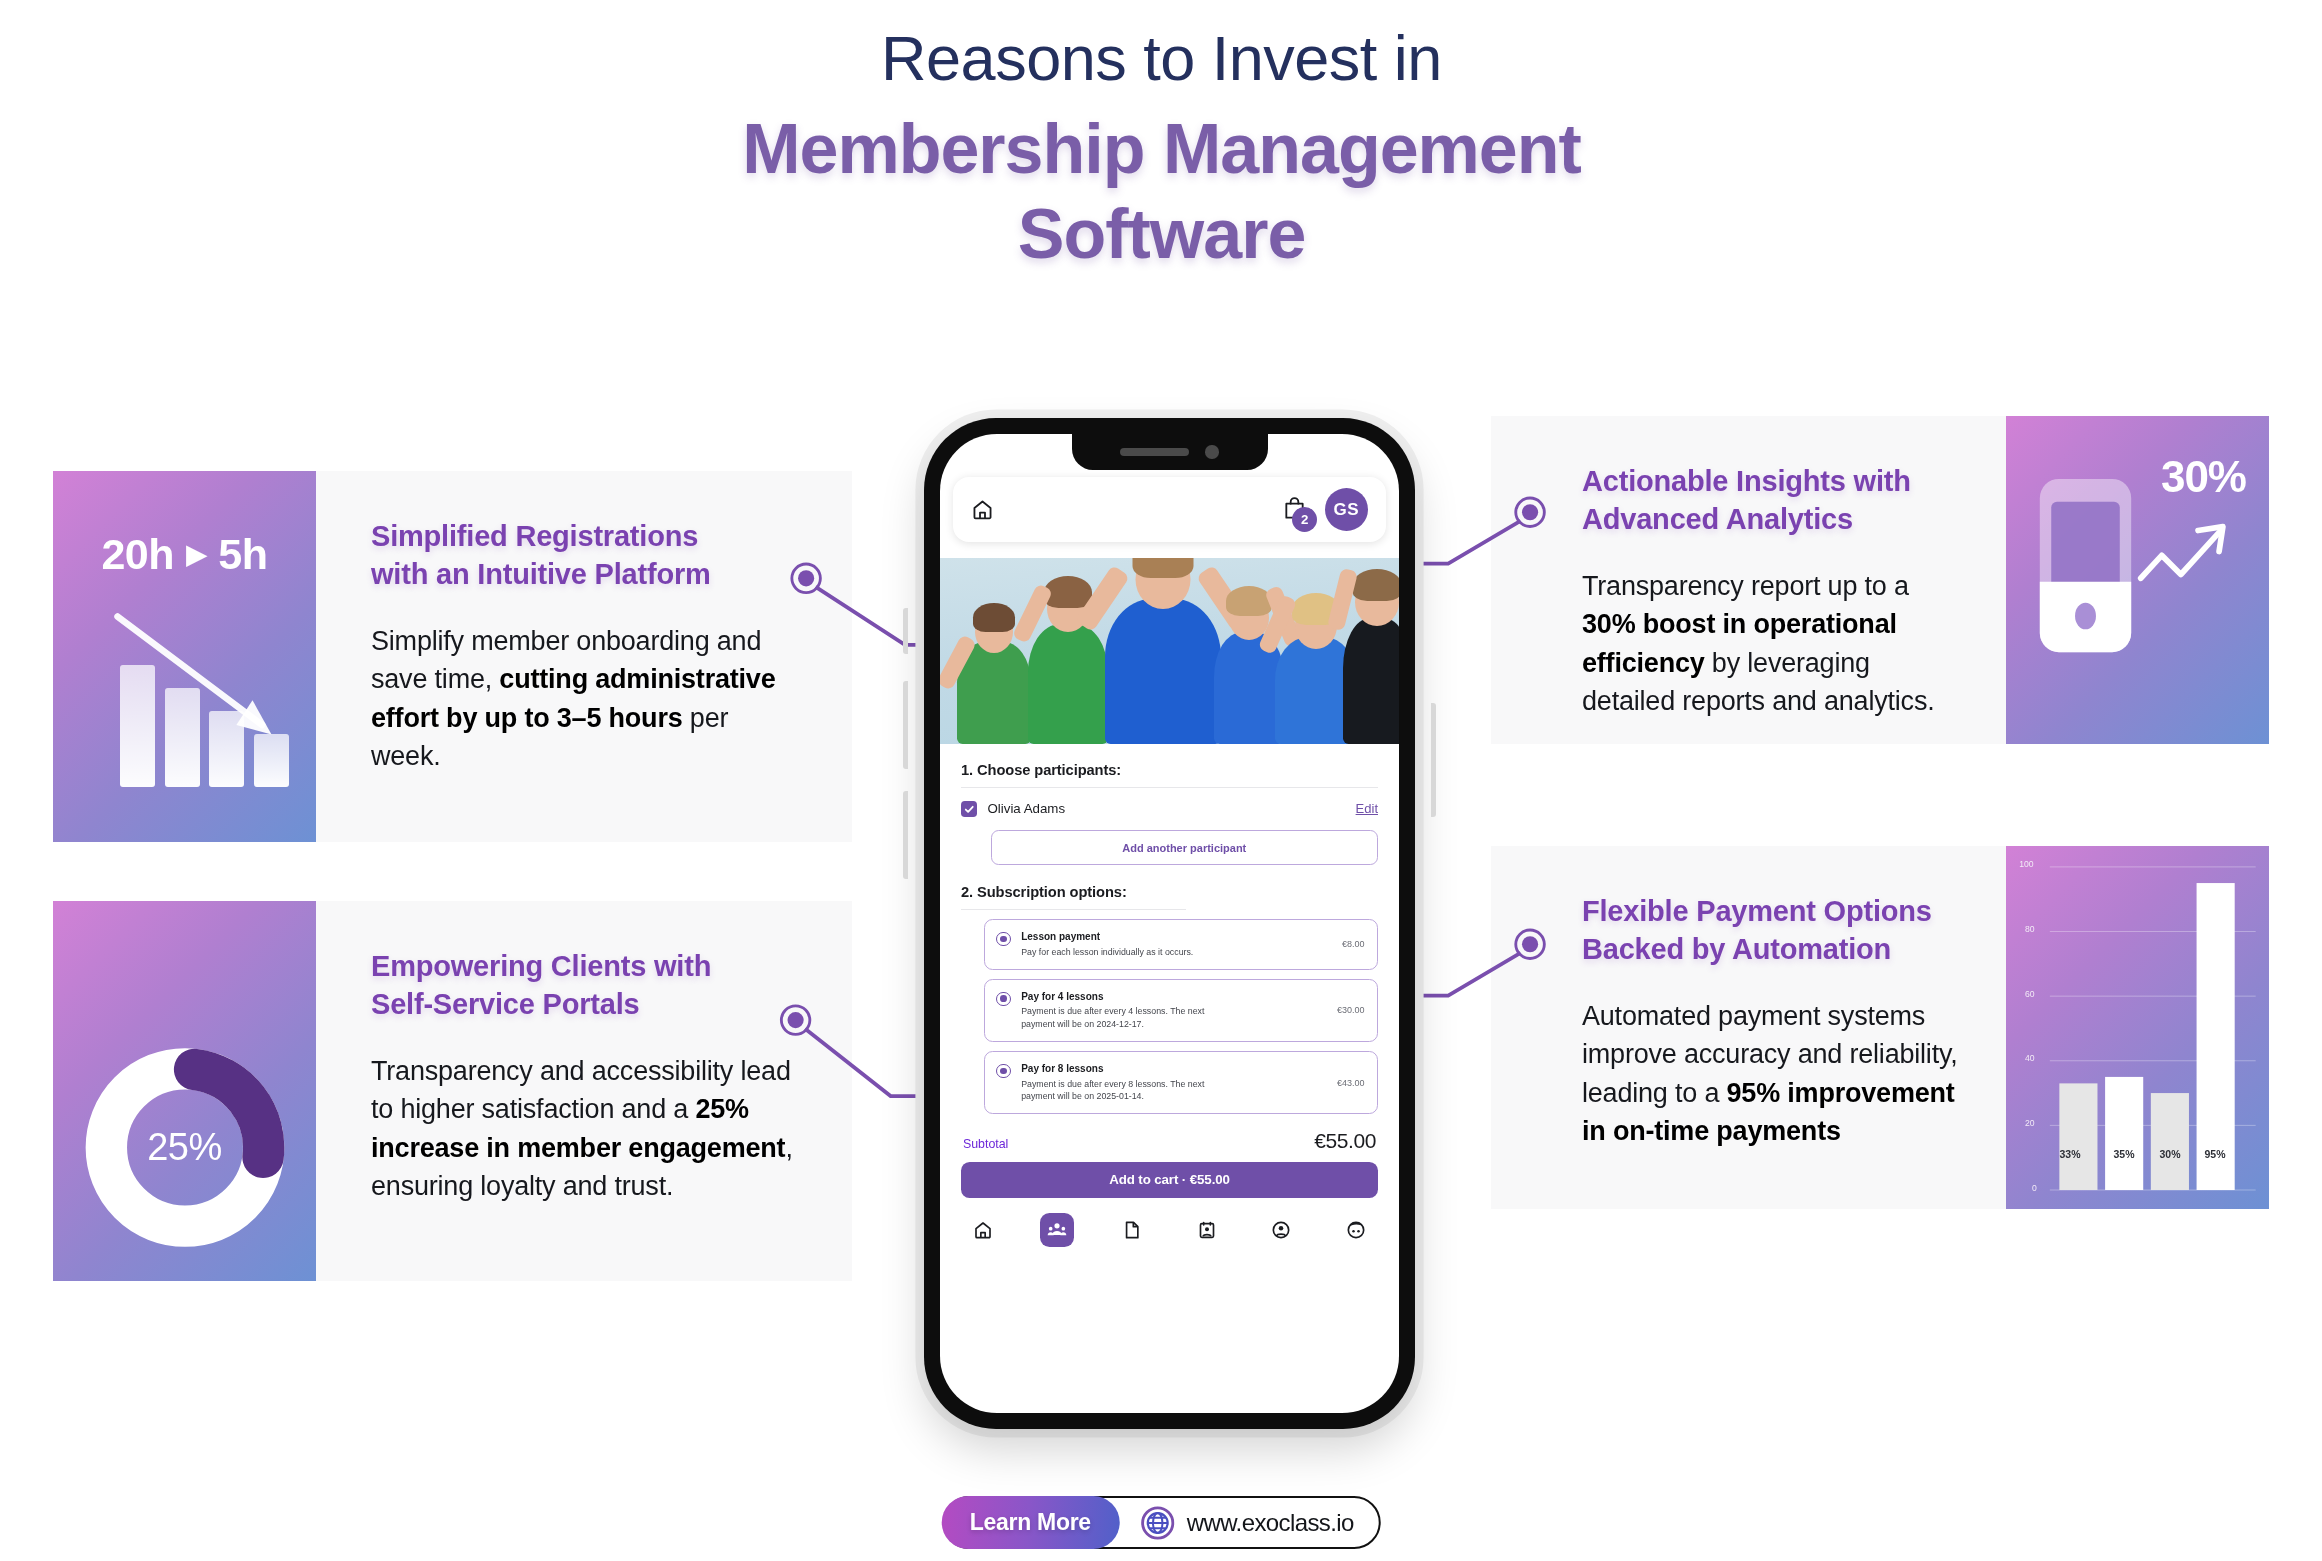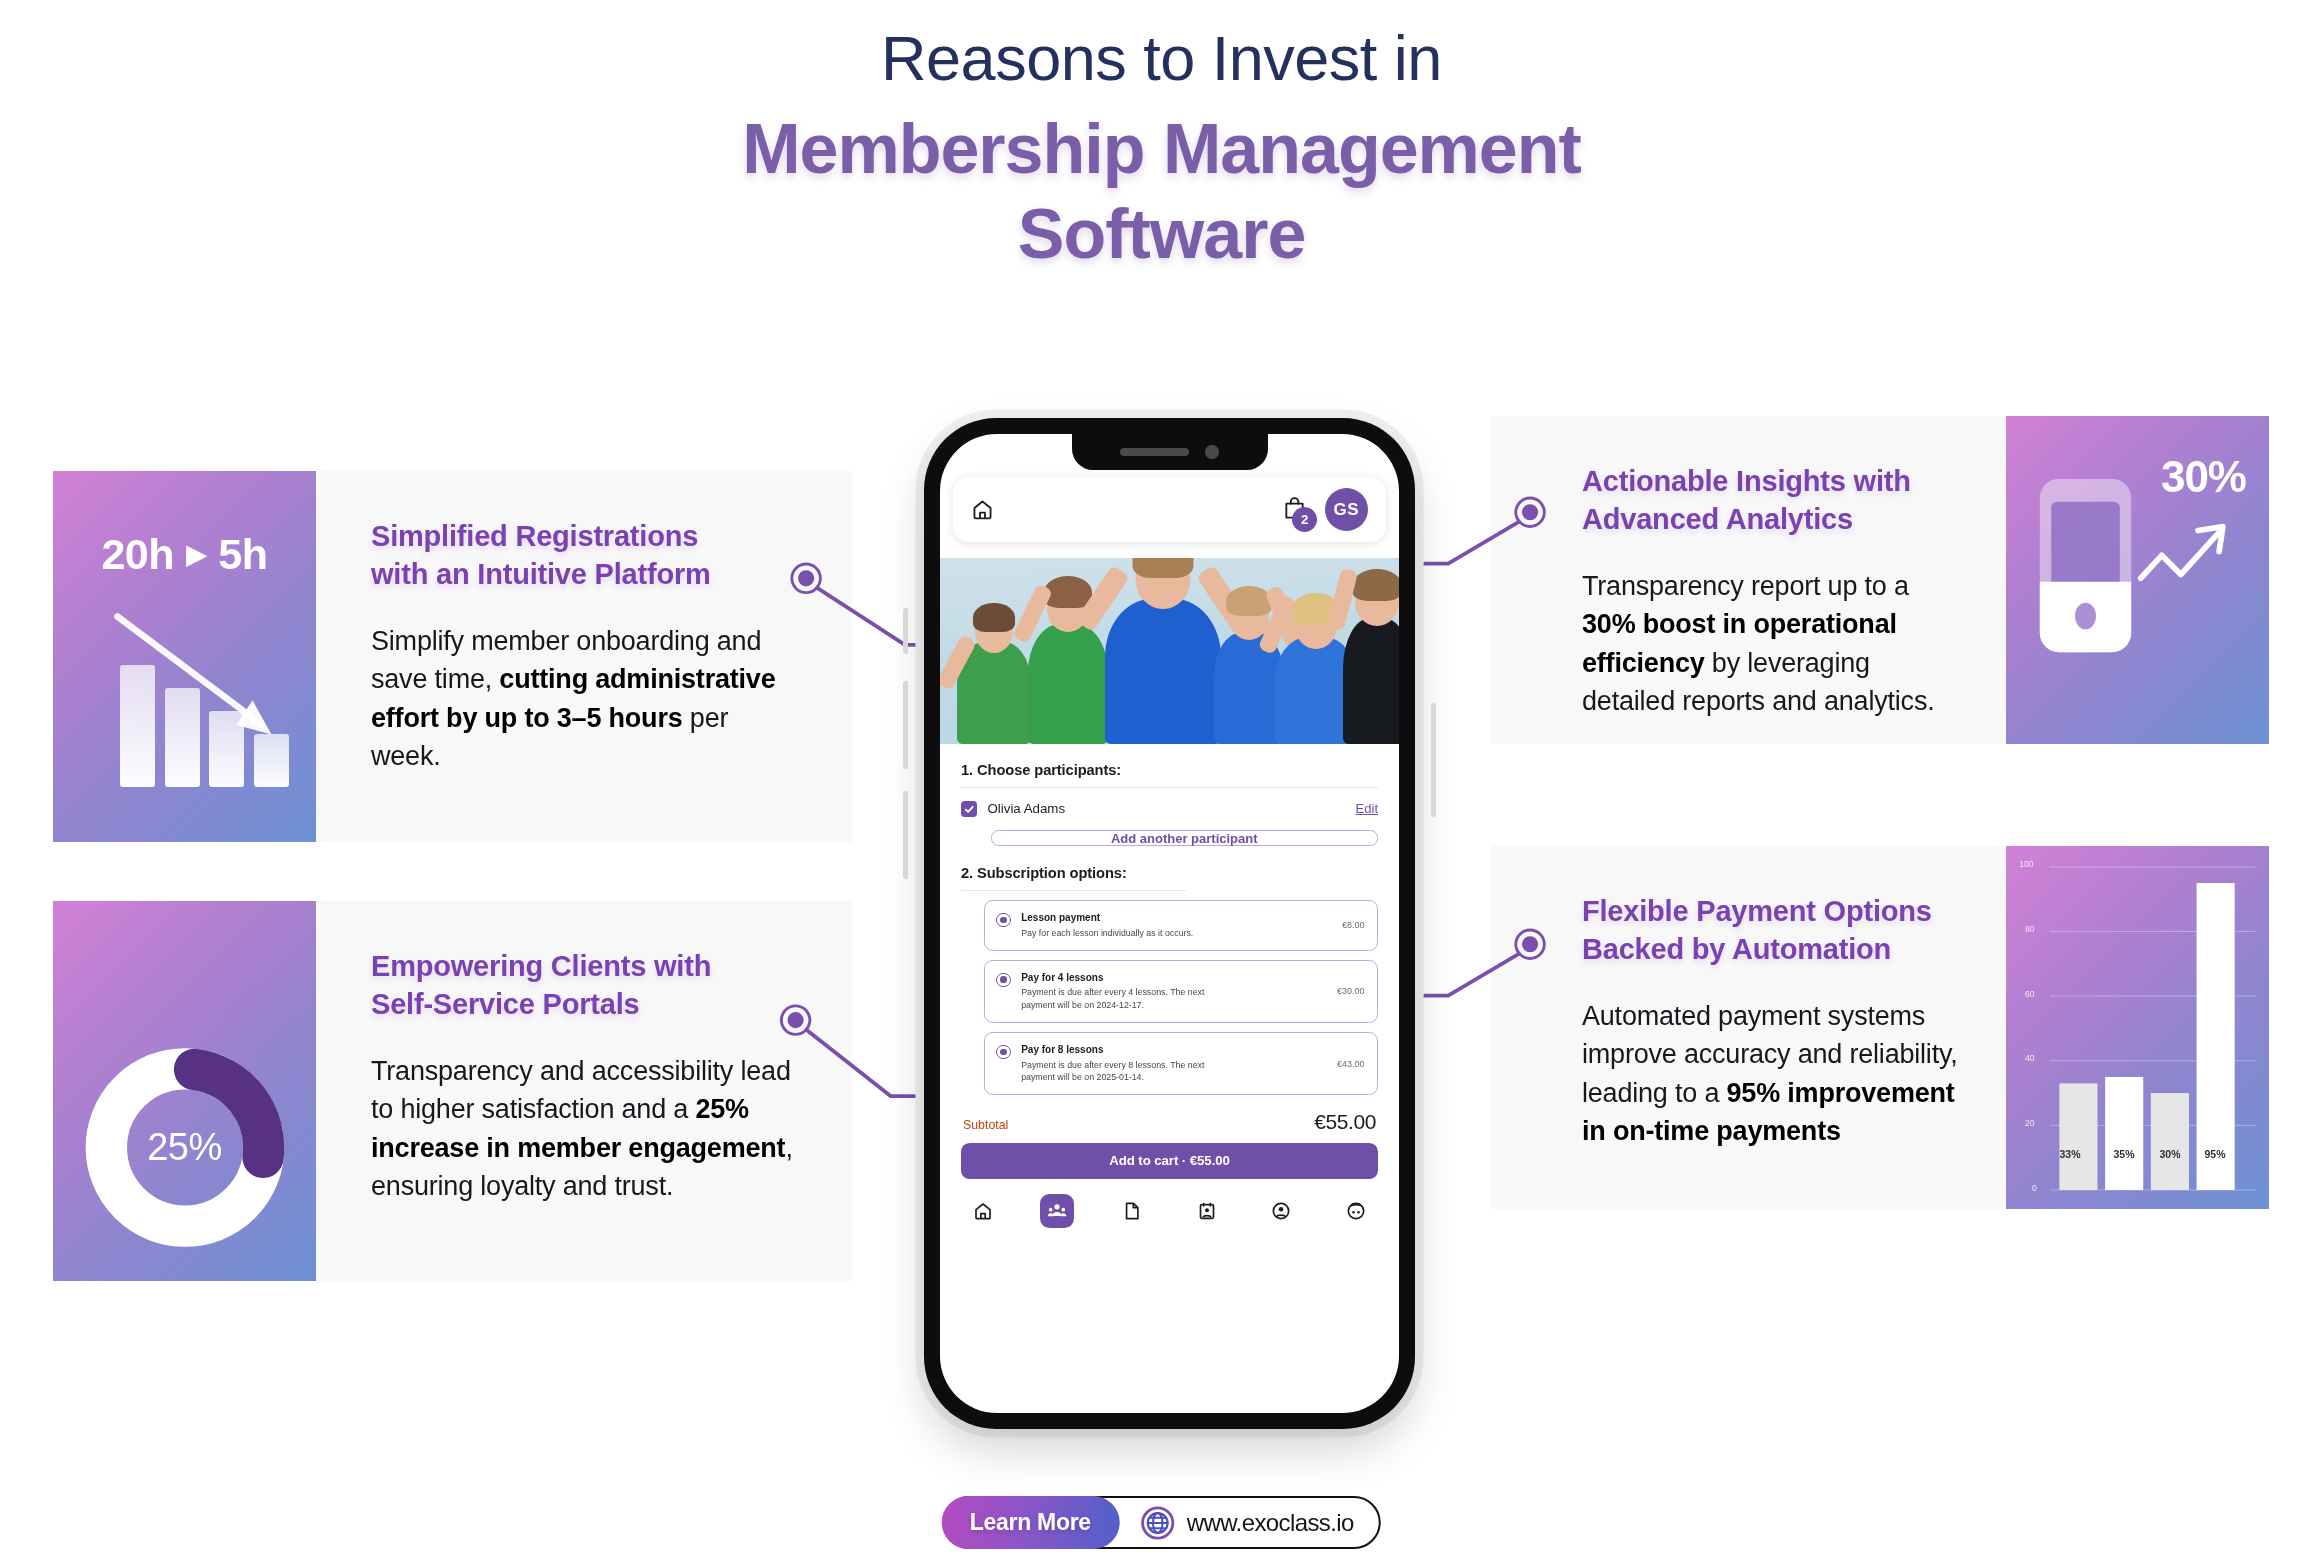--- a/index.html
+++ b/index.html
@@ -140,41 +140,41 @@
   .sec-rule { height: 1px; background: #e7e7ea; margin-top: 8.6px; }
   .sec-rule.short { width: 54%; }
   .part-row { display: flex; align-items: center; margin-top: 13.3px; }
   .chk {
     width: 16px; height: 16px; border-radius: 3.8px; background: #6f4fa8;
     display: flex; align-items: center; justify-content: center; margin-right: 10.5px;
   }
   .part-name { font-size: 13.3px; color: #1b1c20; }
   .edit-link { margin-left: auto; font-size: 13px; color: #6f4fa8; text-decoration: underline; }
   .add-part {
-    margin: 13.3px 0 0 29.5px; height: 16px; border: 1px solid #bda8dd; border-radius: 7.6px;
+    margin: 13.3px 0 0 29.5px; height: 35px; border: 1px solid #bda8dd; border-radius: 7.6px;
     display: flex; align-items: center; justify-content: center;
-    font-size: 13px; font-weight: 600; color: #6f4fa8;
+    font-size: 11px; font-weight: 600; color: #6f4fa8;
   }
   .opt {
     margin-top: 9.5px; border: 1px solid #bda8dd; border-radius: 8.6px;
     padding: 10.5px 12.4px 10.5px 11.4px; display: flex; margin-left: 23px;
   }
   .radio {
     width: 14.3px; height: 14.3px; border-radius: 50%; border: 1.9px solid #6f4fa8;
     display: flex; align-items: center; justify-content: center; flex: 0 0 14.3px; margin-top: 1px;
   }
   .radio i { width: 6.7px; height: 6.7px; border-radius: 50%; background: #6f4fa8; display: block; }
   .opt-main { flex: 1; padding-left: 10.5px; }
   .opt-title { font-size: 10px; font-weight: 700; color: #1b1c20; }
   .opt-desc { font-size: 8.8px; color: #43454c; line-height: 1.42; margin-top: 3.8px; max-width: 219px; }
   .opt-price { font-size: 9px; color: #6b6d75; align-self: center; padding-left: 5.7px; }
   .subtotal-row {
     display: flex; align-items: baseline; margin-top: 15px; padding: 0 1.9px;
   }
-  .subtotal-lbl { font-size: 12.4px; color: #c2410c; }
+  .subtotal-lbl { font-size: 12.4px; color: #6d28d9; }
   .subtotal-val { margin-left: auto; font-size: 21px; color: #1b1c20; letter-spacing: -0.4px; }
   .cta {
     margin-top: 8.6px; height: 36px; border-radius: 8.6px; background: #6f4fa8;
     display: flex; align-items: center; justify-content: center;
     color: #fff; font-size: 13.3px; font-weight: 600; letter-spacing: -0.1px;
   }
   .tabbar { display: flex; align-items: center; justify-content: space-between; margin-top: 15px; padding: 0 4.8px; }
   .tab { width: 34px; height: 34px; display: flex; align-items: center; justify-content: center; border-radius: 9.5px; }
   .tab.active { background: #6f4fa8; }
 

